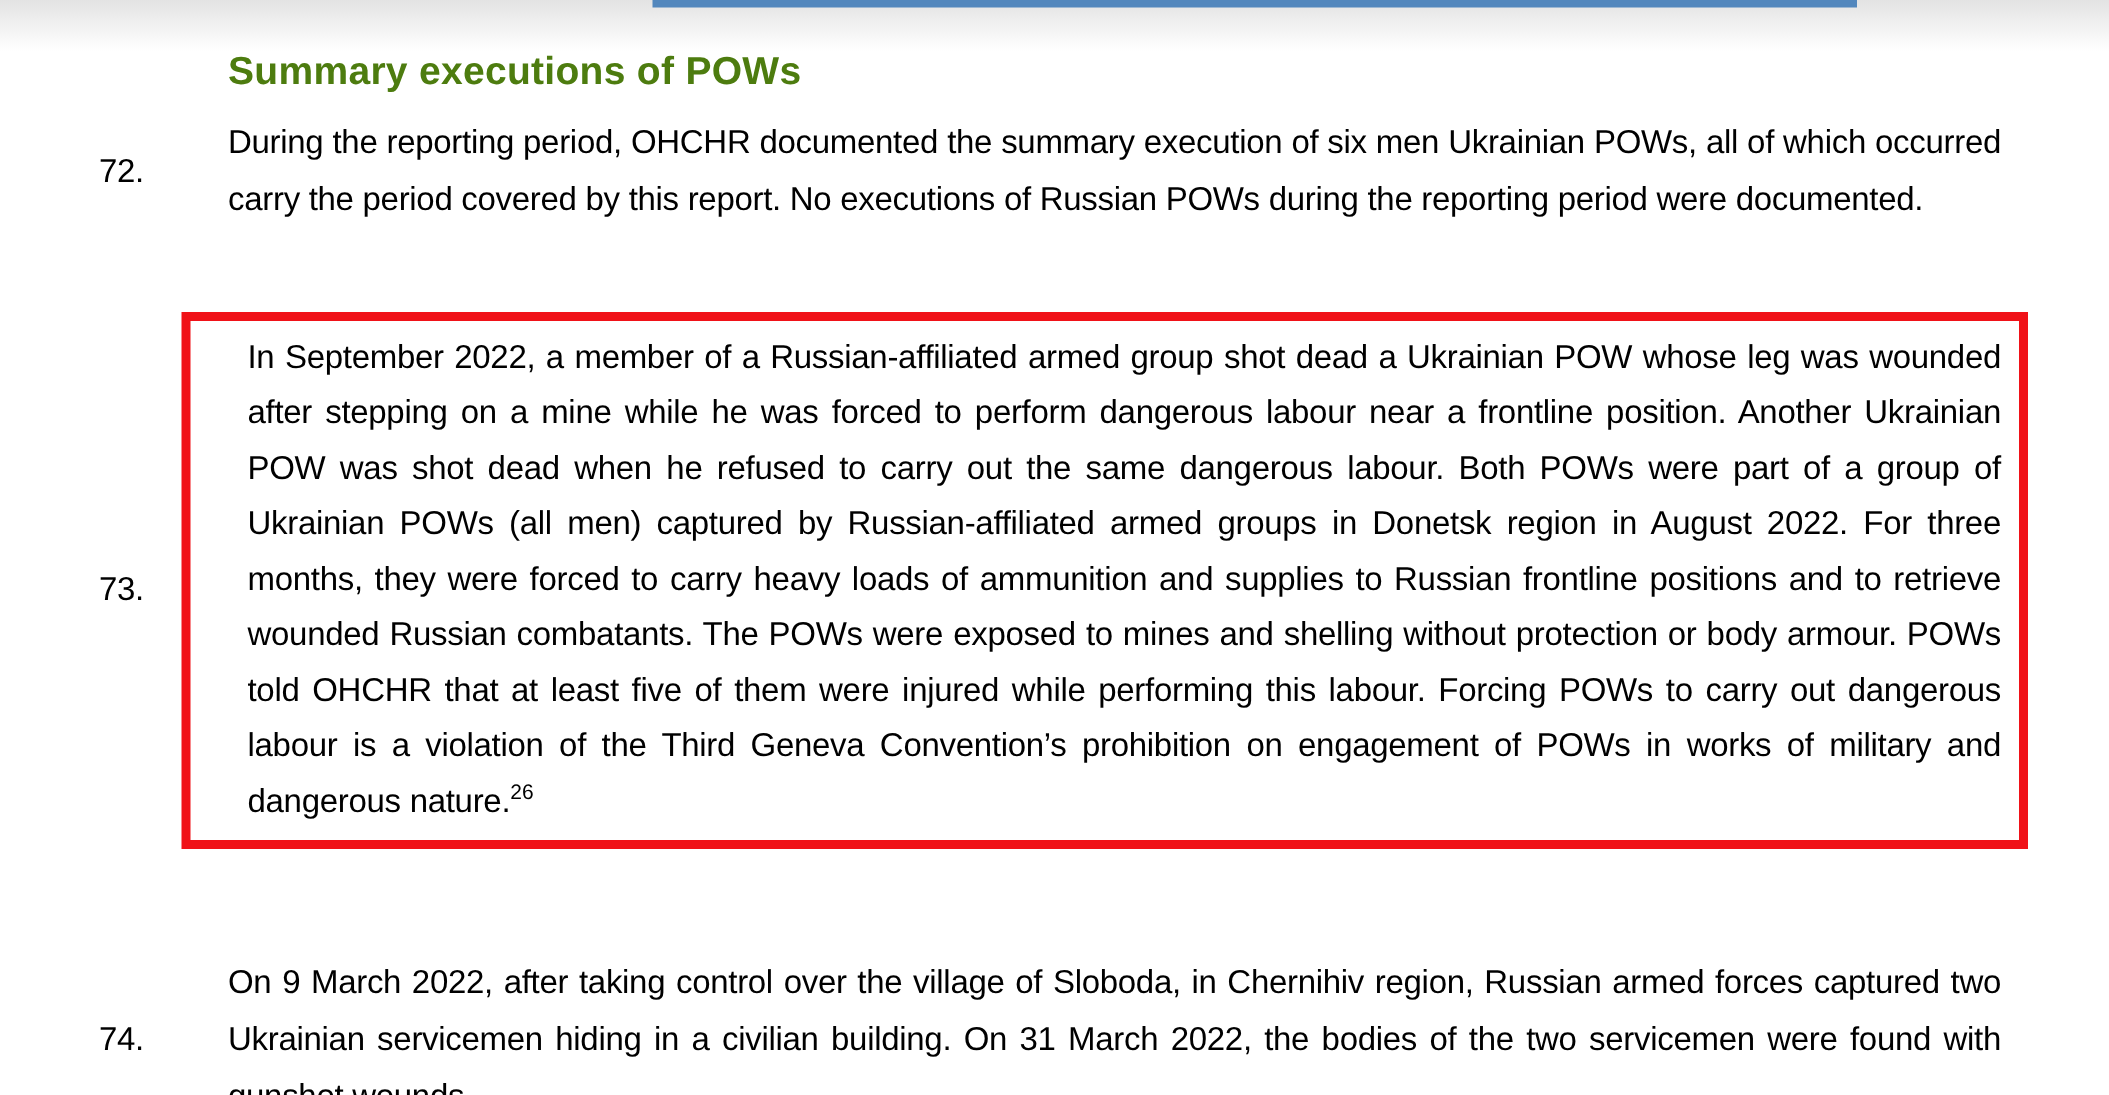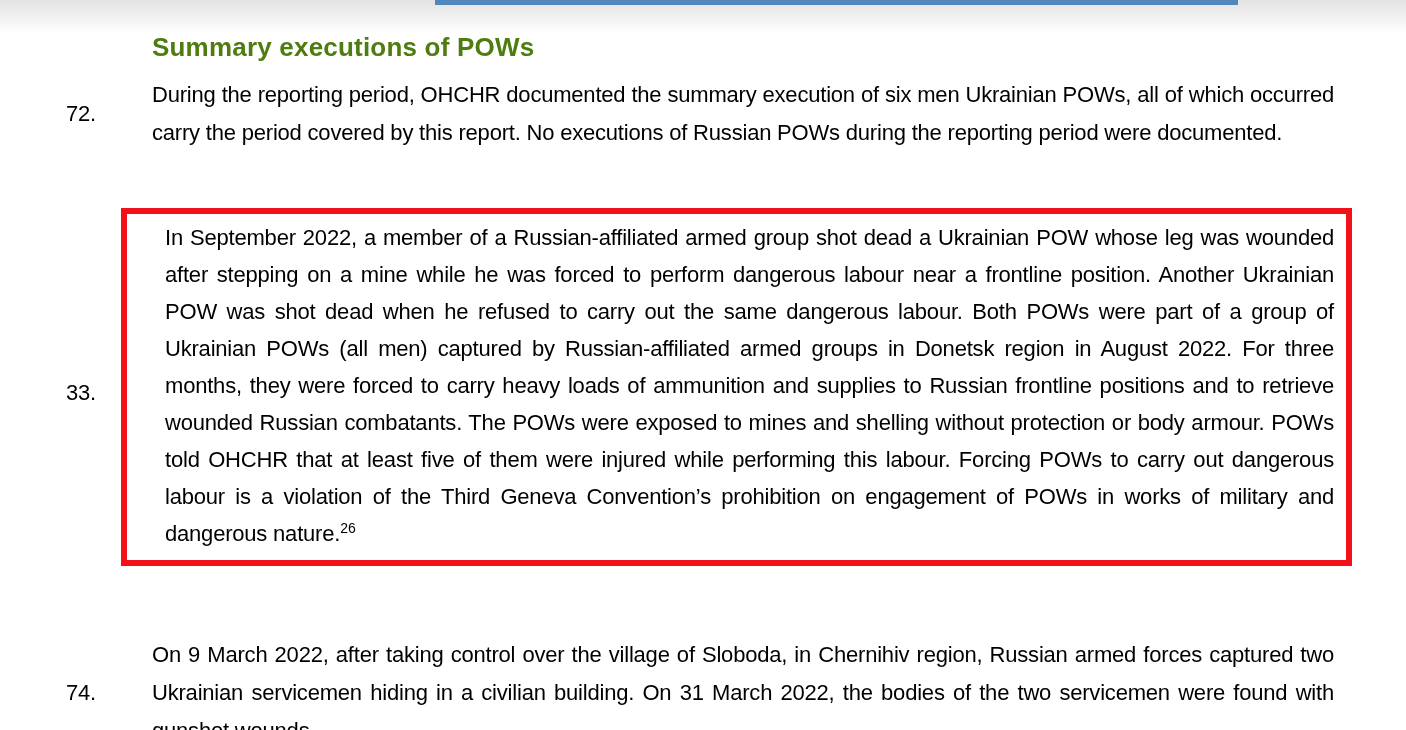--- a/index.html
+++ b/index.html
@@ -104,21 +104,21 @@
   <div class="top-rule" style="background: rgb(82, 135, 189);"></div>
 
   <h1 class="heading" style="color: #4d7c0f;">Summary executions of POWs</h1>
 
   <div class="para-row row-72">
     <div class="para-num">72.</div>
     <div class="para-text">During the reporting period, OHCHR documented the summary execution of six men Ukrainian POWs, all of which occurred carry the period covered by this report. No executions of Russian POWs during the reporting period were documented.</div>
   </div>
 
   <div class="para-row row-73">
-    <div class="para-num">33.</div>
+    <div class="para-num">73.</div>
     <div class="highlight-box" style="border-color: rgb(240, 18, 24);"><span>In September 2022, a member of a Russian-affiliated armed group shot dead a Ukrainian POW whose leg was wounded after stepping on a mine while he was forced to perform dangerous labour near a frontline position. Another Ukrainian POW was shot dead when he refused to carry out the same dangerous labour. Both POWs were part of a group of Ukrainian POWs (all men) captured by Russian-affiliated armed groups in Donetsk region in August 2022. For three months, they were forced to carry heavy loads of ammunition and supplies to Russian frontline positions and to retrieve wounded Russian combatants. The POWs were exposed to mines and shelling without protection or body armour. POWs told OHCHR that at least five of them were injured while performing this labour. Forcing POWs to carry out dangerous labour is a violation of the Third Geneva Convention’s prohibition on engagement of POWs in works of military and dangerous nature.</span><sup class="footnote-ref">26</sup></div>
   </div>
 
   <div class="para-row row-74">
     <div class="para-num">74.</div>
     <div class="para-text">On 9 March 2022, after taking control over the village of Sloboda, in Chernihiv region, Russian armed forces captured two Ukrainian servicemen hiding in a civilian building. On 31 March 2022, the bodies of the two servicemen were found with gunshot wounds.</div>
   </div>
 
 </div>
 

